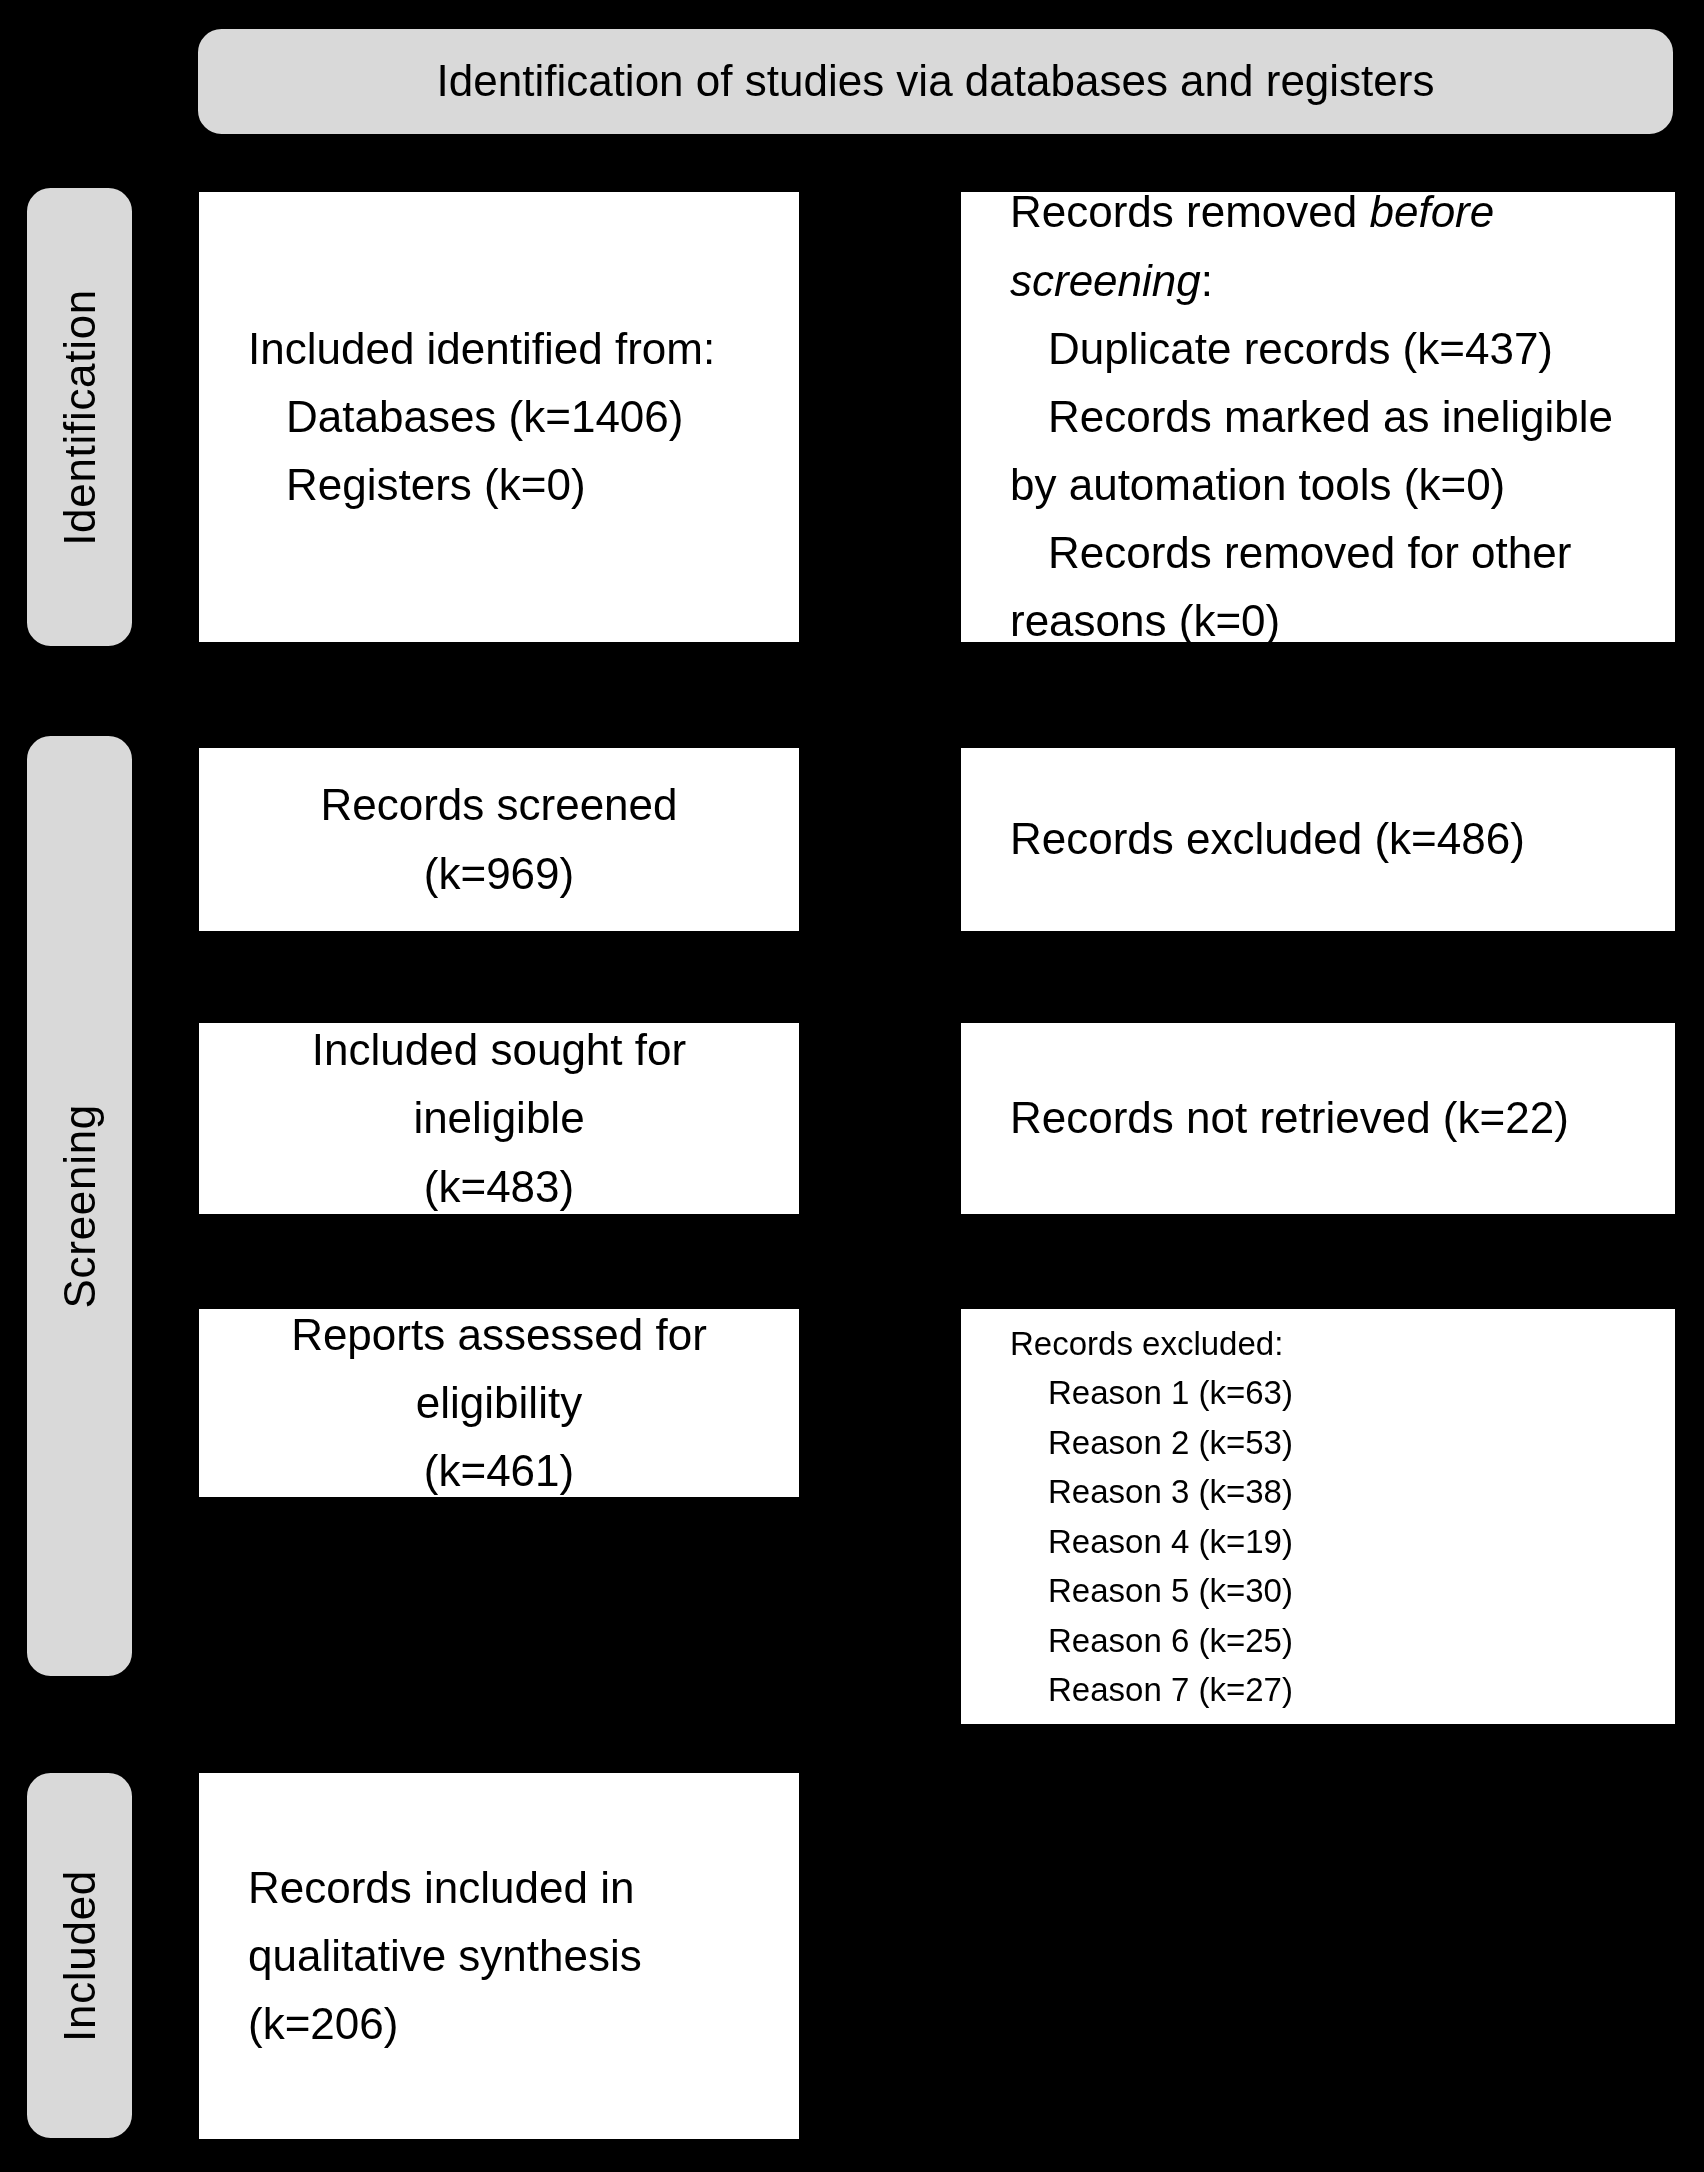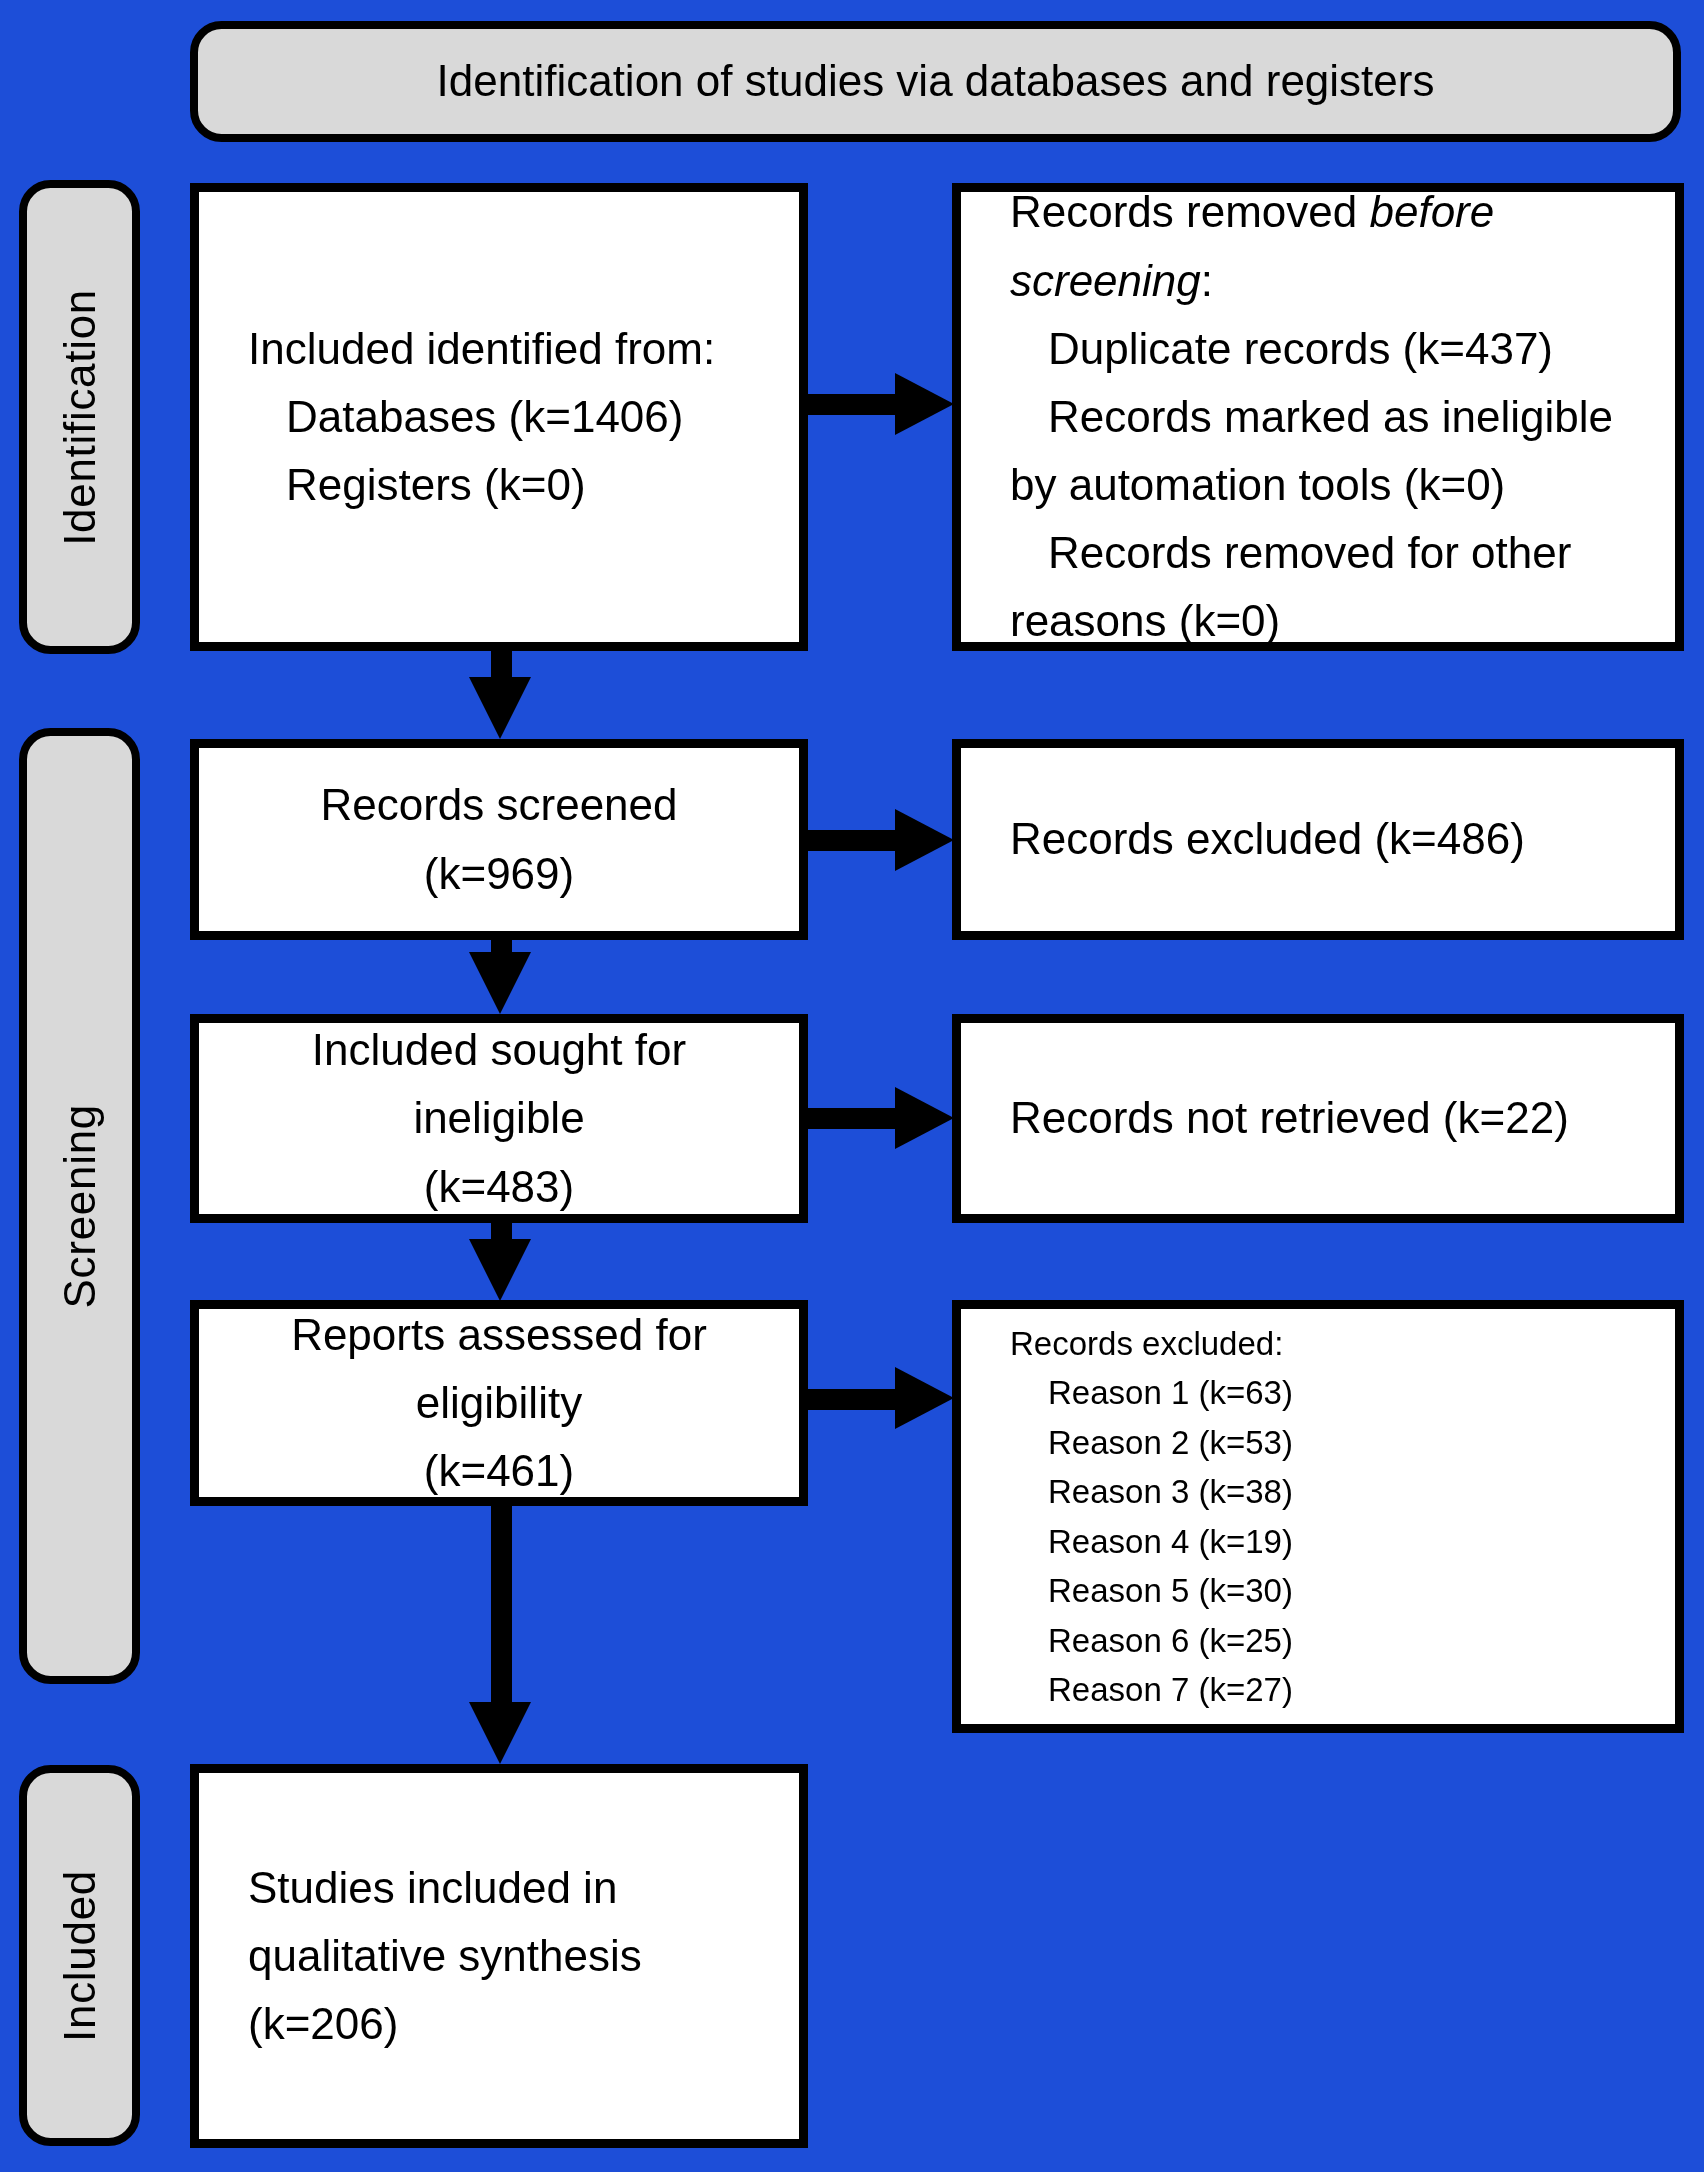--- a/index.html
+++ b/index.html
@@ -1,19 +1,19 @@
 <!DOCTYPE html>
 <html style="font-size:11px"><head>
 <meta charset="utf-8">
 <style>
   html,body { margin:0; padding:0; background:#ffffff; }
   .page {
     position:relative;
     width:1704px; height:2172px;
-    background:#1d4ed8;
+    background:#000000;
     font-family:"Liberation Sans", sans-serif;
     color:#000000;
   }
   
   .panel {
     position:absolute; box-sizing:border-box;
     background:#d9d9d9; border:8.2px solid #000000; border-radius:31.5px;
     display:flex; align-items:center; justify-content:center;
   }
   .header-label { font-size:44px; text-align:center; }
@@ -115,21 +115,21 @@
     <div class="sub-indent">Reason 1 (k=63)</div>
     <div class="sub-indent">Reason 2 (k=53)</div>
     <div class="sub-indent">Reason 3 (k=38)</div>
     <div class="sub-indent">Reason 4 (k=19)</div>
     <div class="sub-indent">Reason 5 (k=30)</div>
     <div class="sub-indent">Reason 6 (k=25)</div>
     <div class="sub-indent">Reason 7 (k=27)</div>
   </div>
 
   <div class="box pad" style="left:190px; top:1764px; width:618px; height:384px;">
-    <div>Studies included in</div>
+    <div>Records included in</div>
     <div>qualitative synthesis</div>
     <div>(k=206)</div>
   </div>
 
   <div class="hshaft" style="left:808px; top:394px;  width:90px;"></div>
   <div class="hhead" style="left:895px; top:373px;"></div>
 
   <div class="hshaft" style="left:808px; top:830px; width:90px;"></div>
   <div class="hhead" style="left:895px; top:809px;"></div>
 

